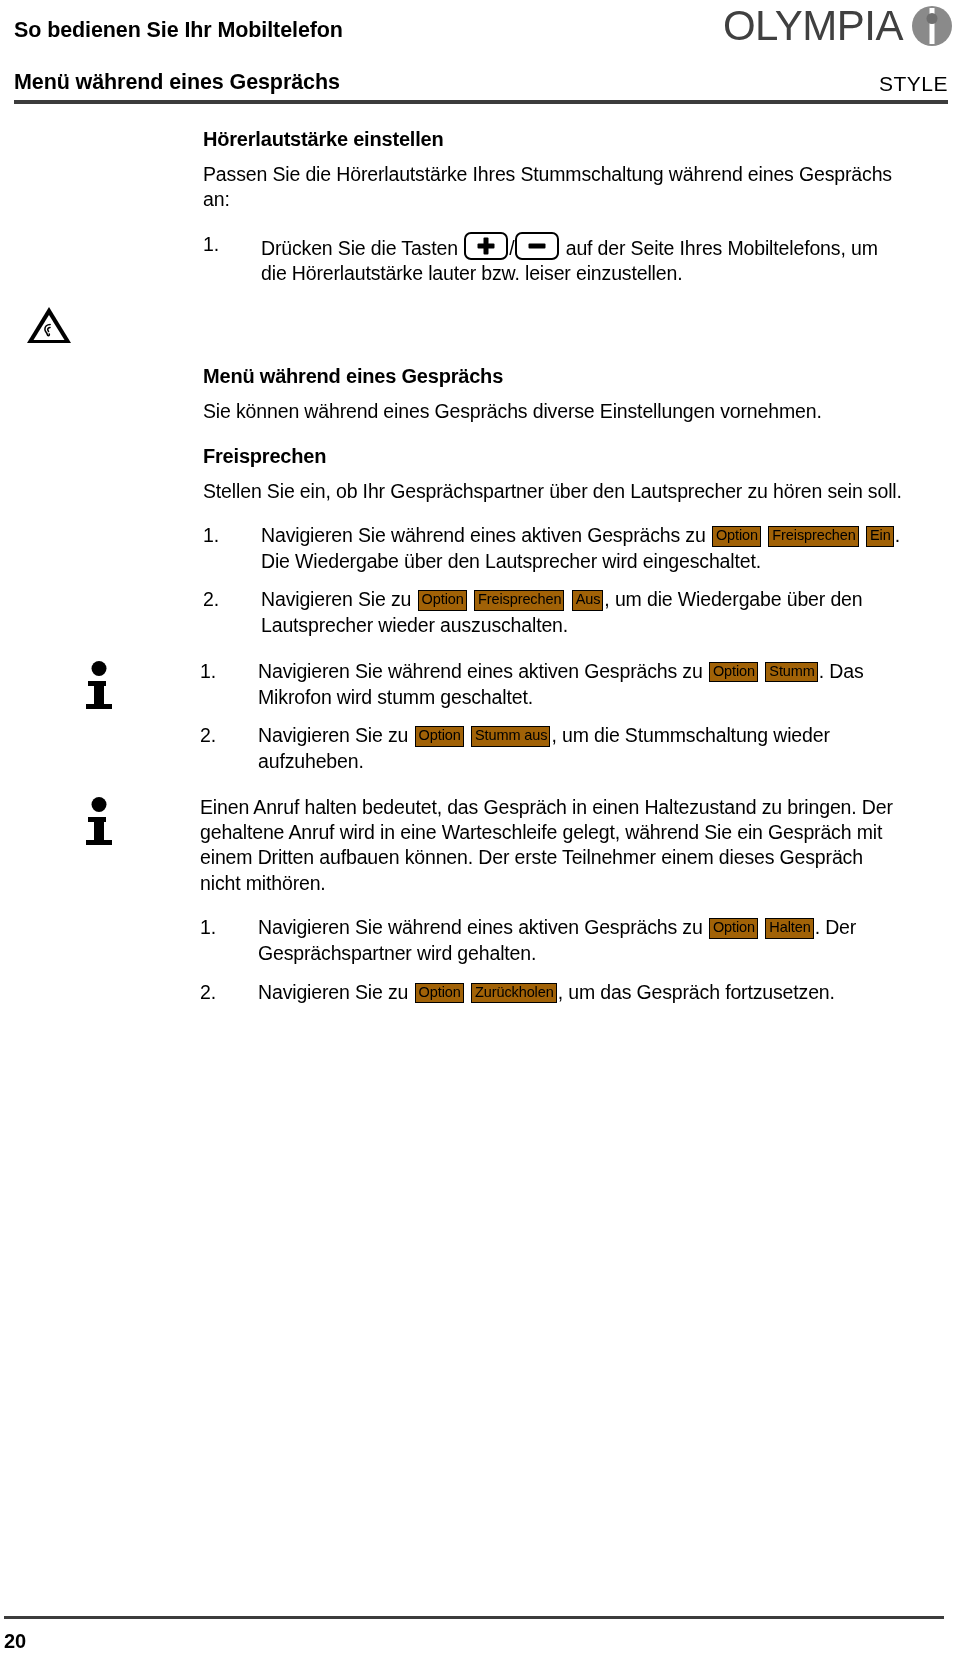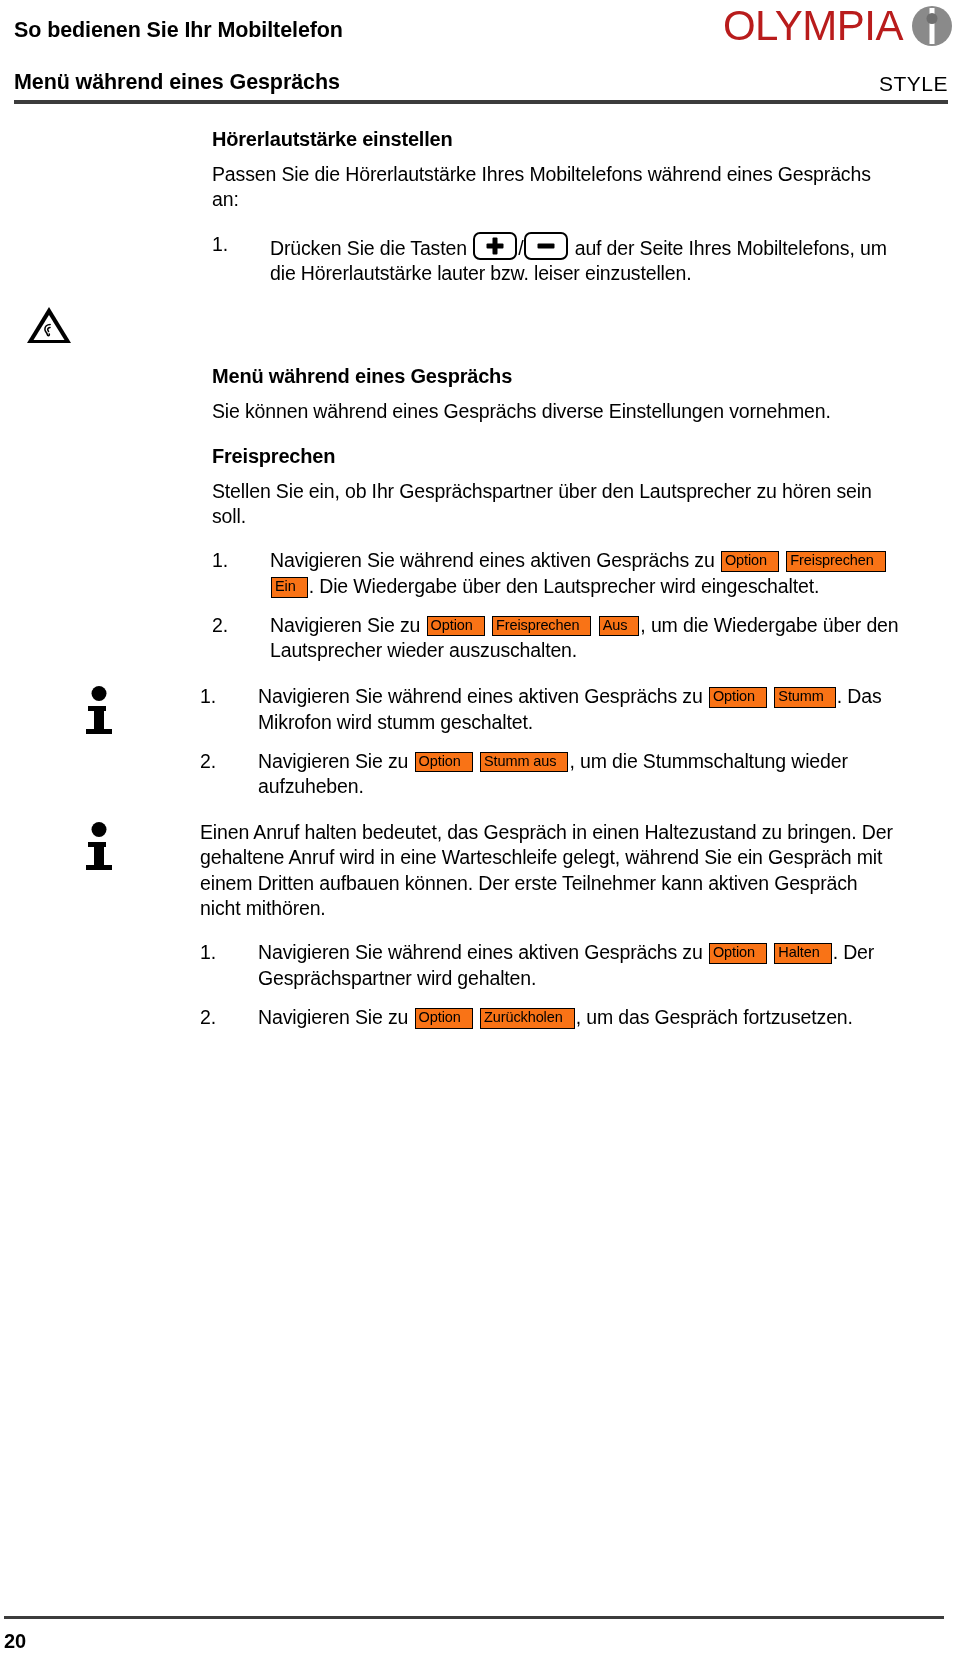--- a/index.html
+++ b/index.html
@@ -52,21 +52,21 @@
     top: 2px;
     display: flex;
     align-items: center;
     height: 48px;
   }
   .logo-word {
     font-family: "Liberation Sans", sans-serif;
     font-size: 42px;
     font-weight: 400;
     letter-spacing: -0.5px;
-    color: #b91c1c;
+    color: #404040;
     line-height: 1;
     margin-left: 46px;
   }
   .logo-mark {
     width: 40px;
     height: 40px;
     margin-left: 9px;
     position: relative;
   }
   .logo-mark .disc {
@@ -105,21 +105,21 @@
 
   
   .content {
     position: relative;
     margin-top: 12px;
   }
 
   .block {
     display: grid;
     grid-template-columns: 200px 1fr;
-    column-gap: 12px;
+    column-gap: 3px;
   }
   .gutter {
     position: relative;
   }
   .col-main {
     padding-right: 58px;
   }
 
   h2.sec {
     font-size: 20px;
@@ -187,28 +187,28 @@
     width: 5px;
     height: 17px;
     background: #000;
     border-radius: 1px;
   }
 
   
   .chip {
     display: inline-block;
     border: 1.6px solid #000;
-    padding: 0px 11px 1px 3px;
+    padding: 0px 2px 1px 3px;
     font-size: 14.5px;
     line-height: 1.22;
     letter-spacing: -0.1px;
     vertical-align: 2px;
     margin: 0 1px;
     white-space: nowrap;
-    background: #f97316;
+    background: #a16207;
   }
 
   
   .warn-row {
     display: grid;
     grid-template-columns: 200px 1fr;
   }
   .warn-icon {
     position: relative;
     width: 46px;
@@ -298,21 +298,21 @@
   </div>
   <div class="hdr-rule"></div>
 </div>
 
 <div class="content">
 
   <div class="block">
     <div class="gutter"></div>
     <div class="col-main">
       <h2 class="sec">Hörerlautstärke einstellen</h2>
-      <p class="body">Passen Sie die Hörerlautstärke Ihres Mobiltelefons während eines Gesprächs an:</p>
+      <p class="body">Passen Sie die Hörerlautstärke Ihres Stummschaltung während eines Gesprächs an:</p>
       <ol class="steps">
         <li>
           <span class="step-num">1.</span>
           <span class="step-text"><span>Drücken Sie die Tasten </span><span class="keycap"><span class="h"></span><span class="v"></span></span><span>/</span><span class="keycap"><span class="h"></span></span><span> auf der Seite Ihres Mobiltelefons, um die Hörerlautstärke lauter bzw. leiser einzustellen.</span></span>
         </li>
       </ol>
     </div>
   </div>
 
   <div class="gap-md"></div>
@@ -400,21 +400,21 @@
   <div class="warn-row">
     <div class="gutter">
       <div class="info-icon" style="margin-left:86px;margin-top:2px;">
         <span class="idot"></span>
         <span class="itop"></span>
         <span class="istem"></span>
         <span class="ibase"></span>
       </div>
     </div>
     <div class="col-main">
-      <p class="body">Einen Anruf halten bedeutet, das Gespräch in einen Haltezustand zu bringen. Der gehaltene Anruf wird in eine Warteschleife gelegt, während Sie ein Gespräch mit einem Dritten aufbauen können. Der erste Teilnehmer kann aktiven Gespräch nicht mithören.</p>
+      <p class="body">Einen Anruf halten bedeutet, das Gespräch in einen Haltezustand zu bringen. Der gehaltene Anruf wird in eine Warteschleife gelegt, während Sie ein Gespräch mit einem Dritten aufbauen können. Der erste Teilnehmer einem dieses Gespräch nicht mithören.</p>
       <ol class="steps">
         <li>
           <span class="step-num">1.</span>
           <span class="step-text"><span>Navigieren Sie während eines aktiven Gesprächs zu </span><span class="chip">Option</span> <span class="chip">Halten</span><span>. Der Gesprächspartner wird gehalten.</span></span>
         </li>
         <li>
           <span class="step-num">2.</span>
           <span class="step-text"><span>Navigieren Sie zu </span><span class="chip">Option</span> <span class="chip">Zurückholen</span><span>, um das Gespräch fortzusetzen.</span></span>
         </li>
       </ol>

